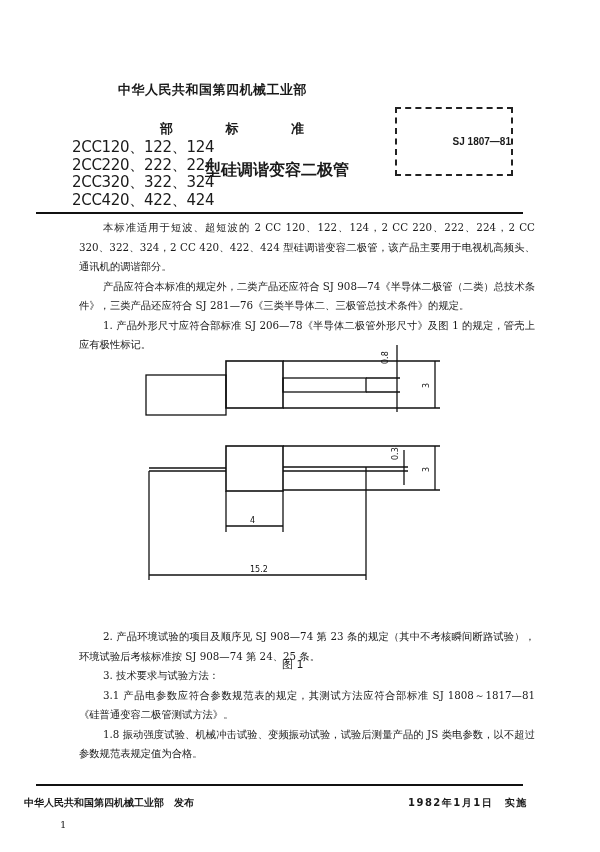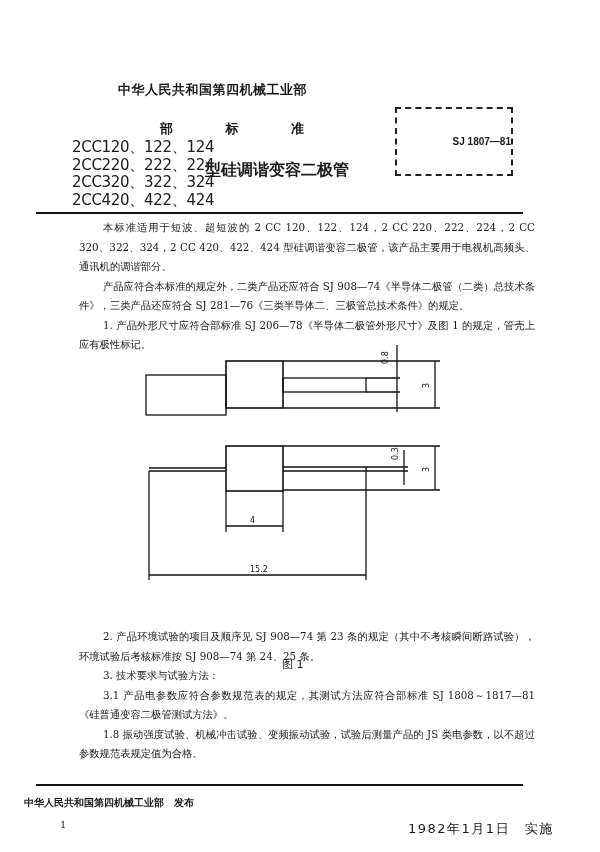--- a/index.html
+++ b/index.html
@@ -11,21 +11,21 @@
   .std-type span { margin-right: 28px; }
   .models { left: 72px; top: 139px; font-family: "DejaVu Sans", sans-serif; font-size: 15px; line-height: 17.5px; letter-spacing: -0.3px; }
   .product-name { left: 205px; top: 160px; font-family: "DejaVu Sans", sans-serif; font-size: 16px; font-weight: bold; }
   .code-box { left: 395px; top: 107px; width: 114px; height: 65px; border: 2px dashed #222; display: flex; align-items: center; justify-content: flex-end; font-family: Liberation Sans, sans-serif; font-size: 10px; font-weight: bold; }
   .rule { background: #111; height: 2px; }
   .para { left: 79px; width: 456px; font-size: 10.3px; line-height: 19.5px; }
   .para p { margin: 0; text-indent: 24px; text-align: justify; }
   .figure { left: 130px; top: 340px; width: 330px; height: 265px; }
   .fig-caption { left: 282px; top: 609px; font-size: 11px; font-family: "DejaVu Sans", sans-serif; margin-top: 48px; }
   .footer-left { left: 24px; top: 796px; font-family: "DejaVu Sans", sans-serif; font-weight: bold; font-size: 10px; }
-  .footer-right { left: 408px; top: 820px; font-family: "DejaVu Sans", sans-serif; font-weight: normal; font-size: 13px; letter-spacing: 1.5px; }
+  .footer-right { left: 408px; top: 796px; font-family: "DejaVu Sans", sans-serif; font-weight: bold; font-size: 10px; letter-spacing: 1.5px; }
   .page-num { left: 60px; top: 819px; font-size: 10px; }
 </style>
 </head>
 <body>
 
 <div class="abs ministry">中华人民共和国第四机械工业部</div>
 
 <div class="abs std-type">
   <span>部</span>
   <span>标</span>

